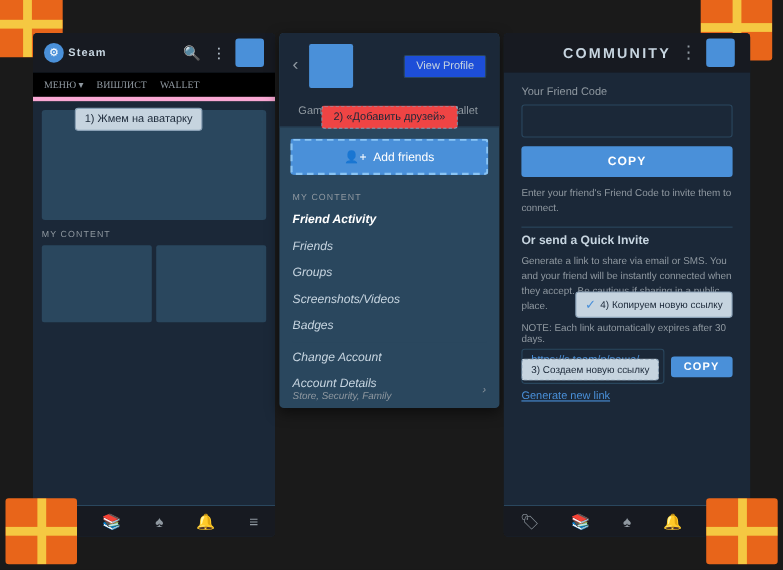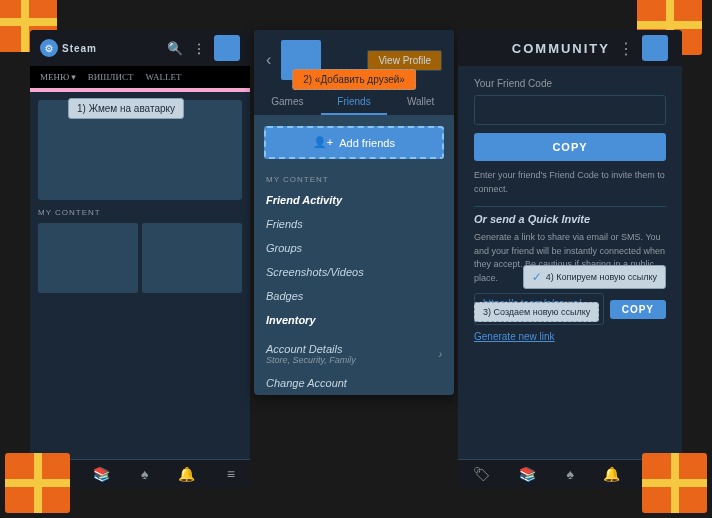--- a/index.html
+++ b/index.html
@@ -185,36 +185,36 @@
     }
 
     .profile-avatar {
       width: 40px;
       height: 40px;
       background: #4a90d9;
       border-radius: 2px;
     }
 
     .view-profile-btn {
-      background: #a16207;
+      background: #1d4ed8;
       color: #c7d5e0;
       font-size: 10px;
       padding: 4px 10px;
       border-radius: 2px;
       cursor: pointer;
       border: 1px solid #2a475e;
       margin-left: auto;
     }
 
     .add-friends-tooltip {
       position: absolute;
-      top: 39px;
+      top: 66px;
       left: 50%;
       transform: translateX(-50%);
-      background: #f97316;
+      background: #ef4444;
       color: #1b2838;
       font-size: 10px;
       padding: 4px 10px;
       border-radius: 3px;
       white-space: nowrap;
       z-index: 20;
       border: 1px dashed #89a0b5;
     }
 
     .dropdown-tabs {
@@ -375,21 +375,20 @@
       height: 1px;
       background: #2a475e;
       margin: 6px 0;
     }
 
     .quick-invite-title {
       color: #c7d5e0;
       font-size: 11px;
       font-weight: bold;
       margin-bottom: 6px;
-      font-style: italic;
     }
 
     .quick-invite-desc {
       color: #8f98a0;
       font-size: 9px;
       line-height: 1.5;
       margin-bottom: 8px;
     }
 
     .copy-tooltip {
@@ -649,34 +648,31 @@
       </div>
       <div class="menu-item">
         <span>Groups</span>
       </div>
       <div class="menu-item">
         <span>Screenshots/Videos</span>
       </div>
       <div class="menu-item">
         <span>Badges</span>
       </div>
-      <div class="menu-item bold">
-        <span>Inventory</span>
-      </div>
       <div style="height:1px;background:#2a475e;margin:2px 12px;"></div>
+      <div class="menu-item">
+        <span>Change Account</span>
+      </div>
       <div class="menu-item">
         <div>
           <div style="color:#c7d5e0;font-size:11px;">Account Details</div>
           <div style="color:#8f98a0;font-size:9px;">Store, Security, Family</div>
         </div>
         <span class="arrow">›</span>
       </div>
-      <div class="menu-item">
-        <span>Change Account</span>
-      </div>
     </div>
   </div>
 
   <div class="right-panel" style="position:relative;display:flex;flex-direction:column;">
 
     <div class="community-header">
       <span class="community-title">COMMUNITY</span>
       <span class="community-dots">⋮</span>
       <div class="community-avatar"></div>
     </div>
@@ -695,20 +691,21 @@
       <div class="quick-invite-desc">Generate a link to share via email or SMS. You and your friend will be instantly connected when they accept. Be cautious if sharing in a public place.</div>
 
       
       <div style="position:relative;margin-bottom:4px;">
         <div class="copy-tooltip" style="position:absolute;right:0;top:-28px;">
           <span class="check-icon">✓</span>
           <span>4) Копируем новую ссылку</span>
         </div>
       </div>
 
+      <div style="color:#8f98a0;font-size:9px;margin-bottom:4px;">NOTE: Each link automatically expires after 30 days.</div>
 
       
       <div class="link-row">
         <div class="link-text">https://s.team/p/ваша/ссылка</div>
         <div class="copy-btn-small">COPY</div>
       </div>
 
       
       <div style="position:relative;">
         <div class="generate-btn">Generate new link</div>

